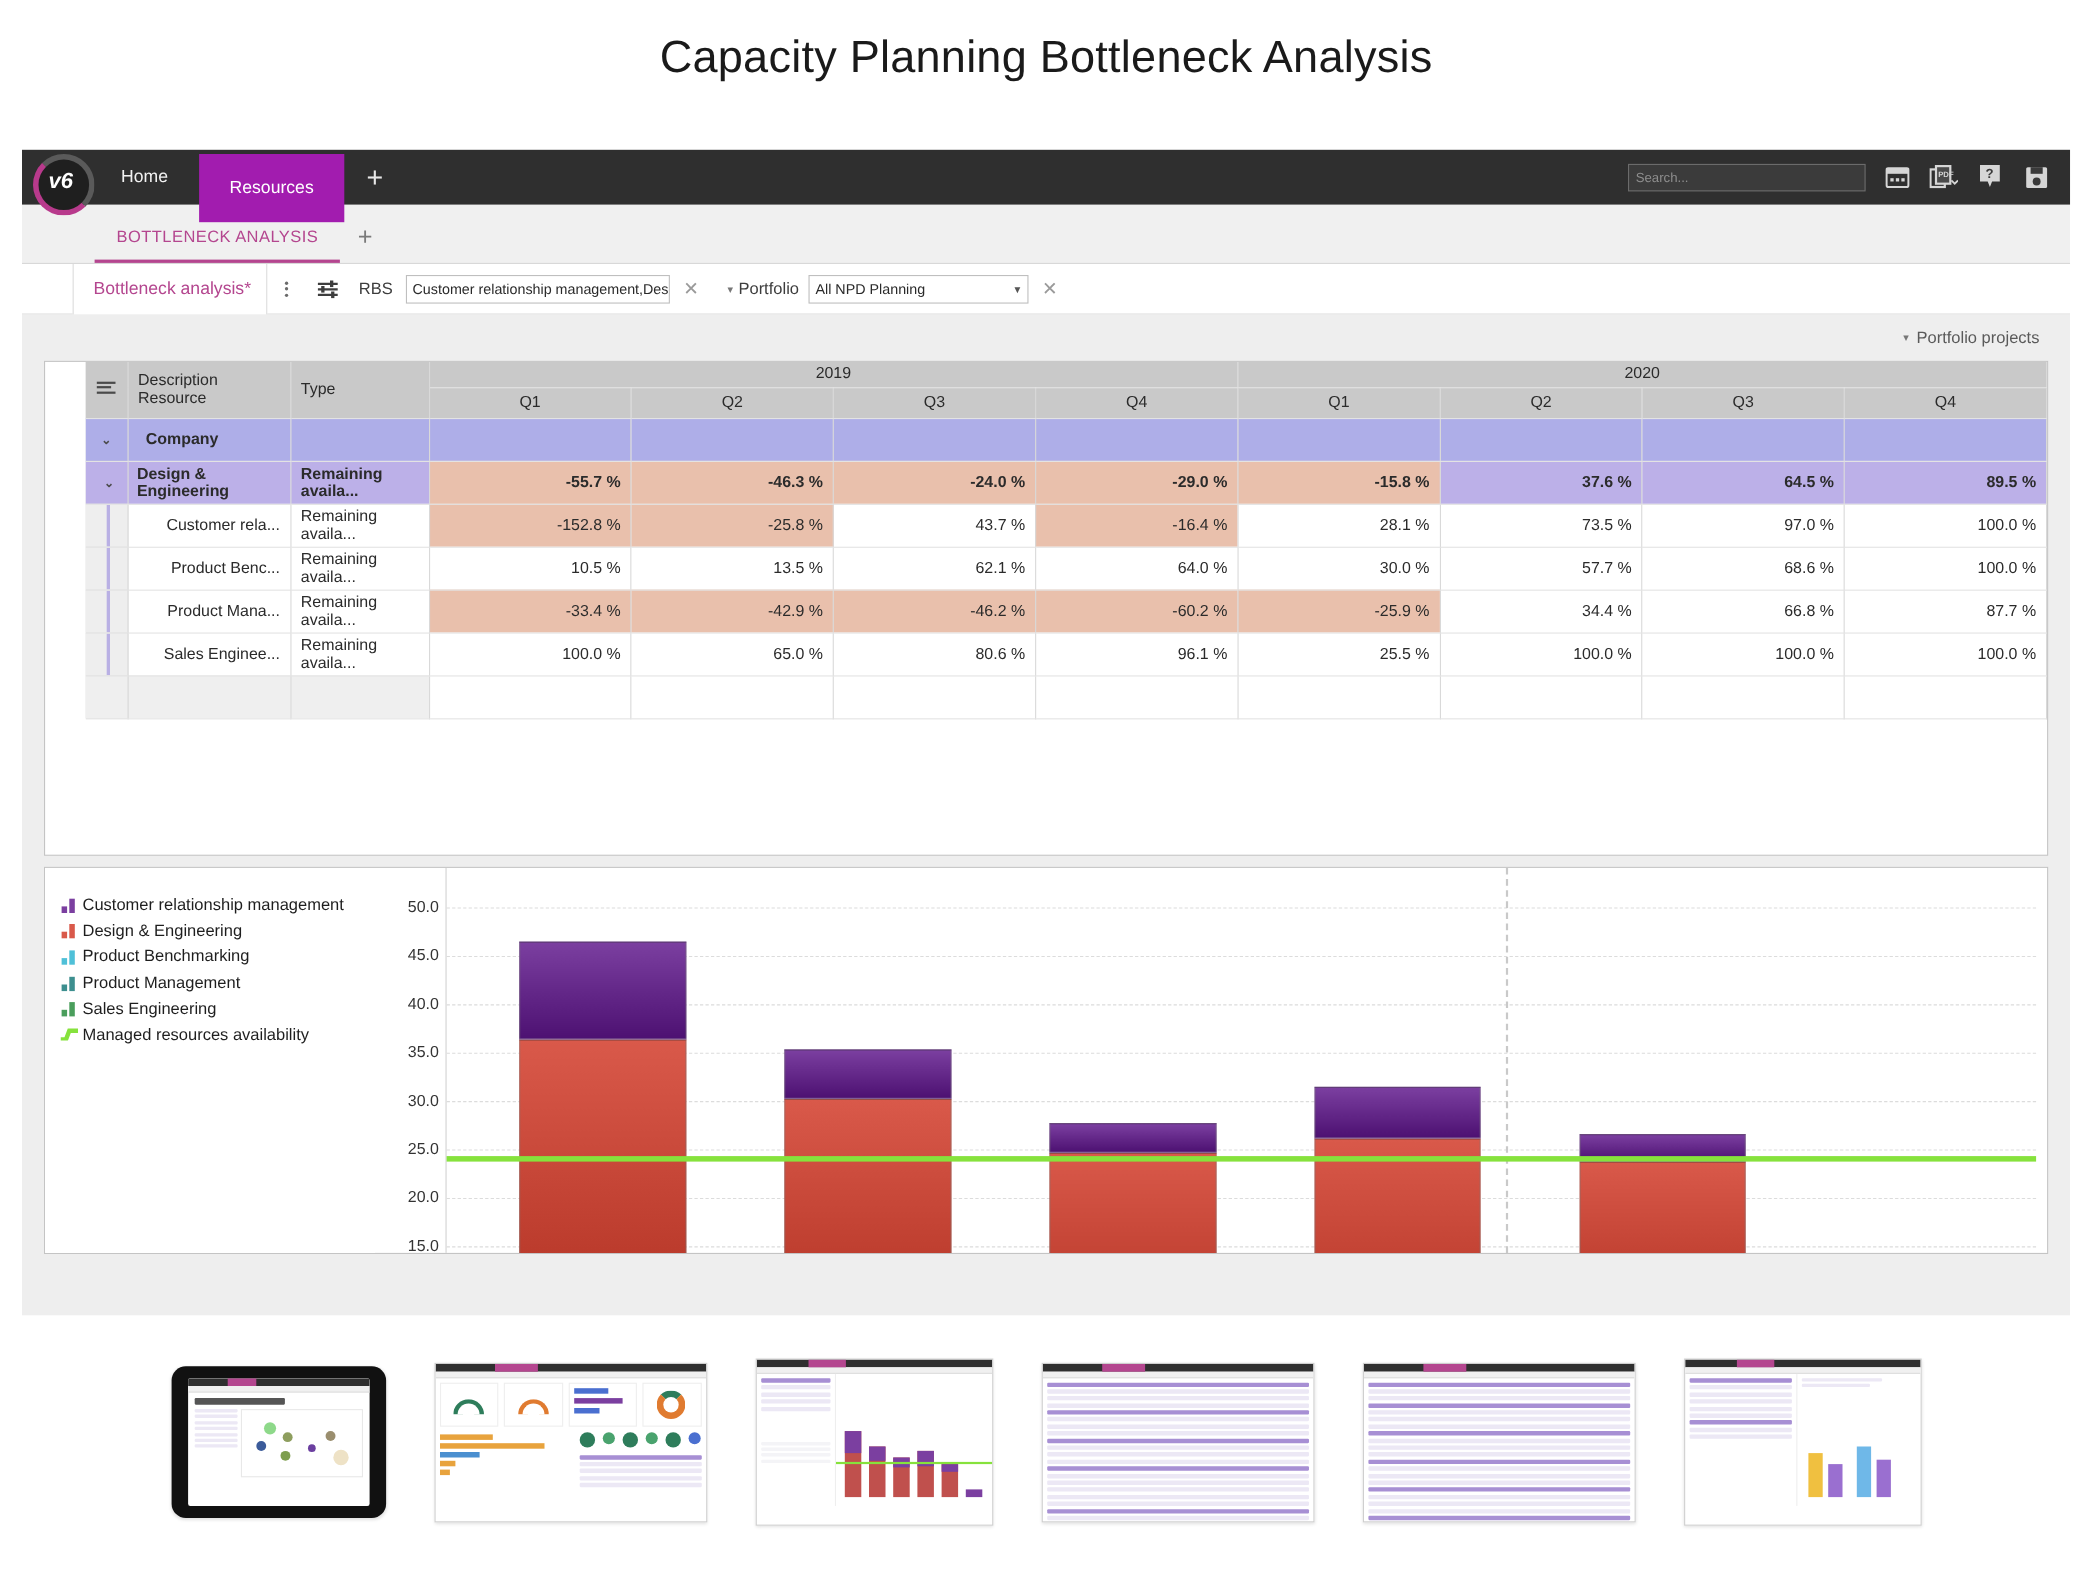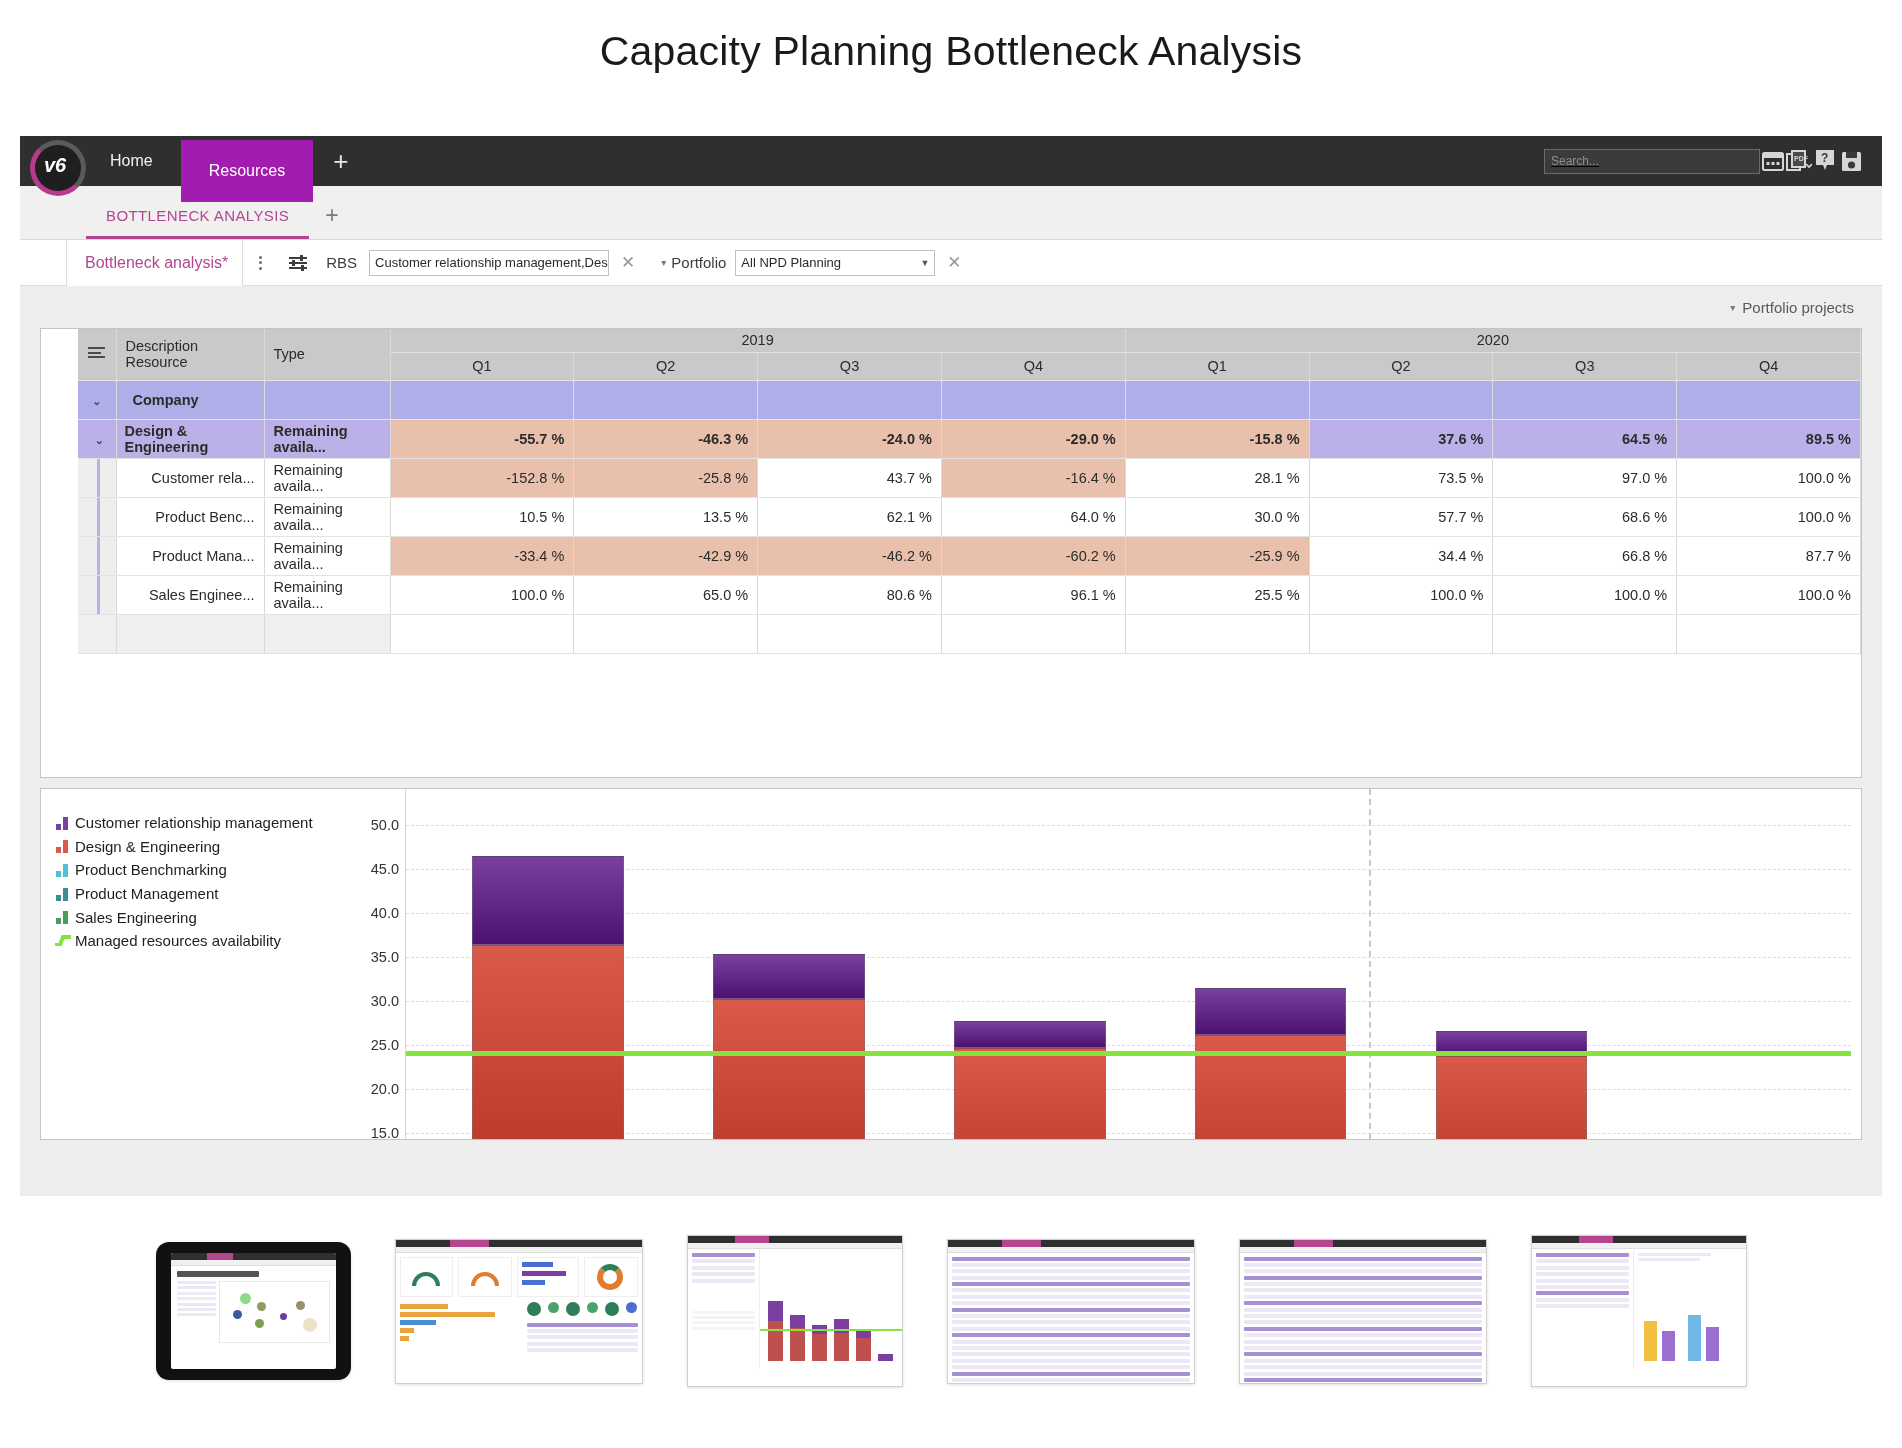--- a/index.html
+++ b/index.html
@@ -74,21 +74,21 @@
   }
   .nav-plus {
     padding: 0 20px;
     display: flex; align-items: center;
     color: #e8e8e8; font-size: 26px; font-weight: 300;
     cursor: pointer;
   }
   .topbar-spacer { flex: 1; }
   .topbar-right {
     display: flex; align-items: center;
-    padding-right: 18px; gap: 0; text-decoration: underline;
+    padding-right: 18px; gap: 16px;
   }
   .search-box {
     width: 216px; height: 25px;
     background: #3b3b3b;
     border: 1px solid #6b6b6b;
     color: #9a9a9a;
     font-size: 12px;
     padding: 0 6px;
     font-family: "Liberation Sans", sans-serif;
   }

